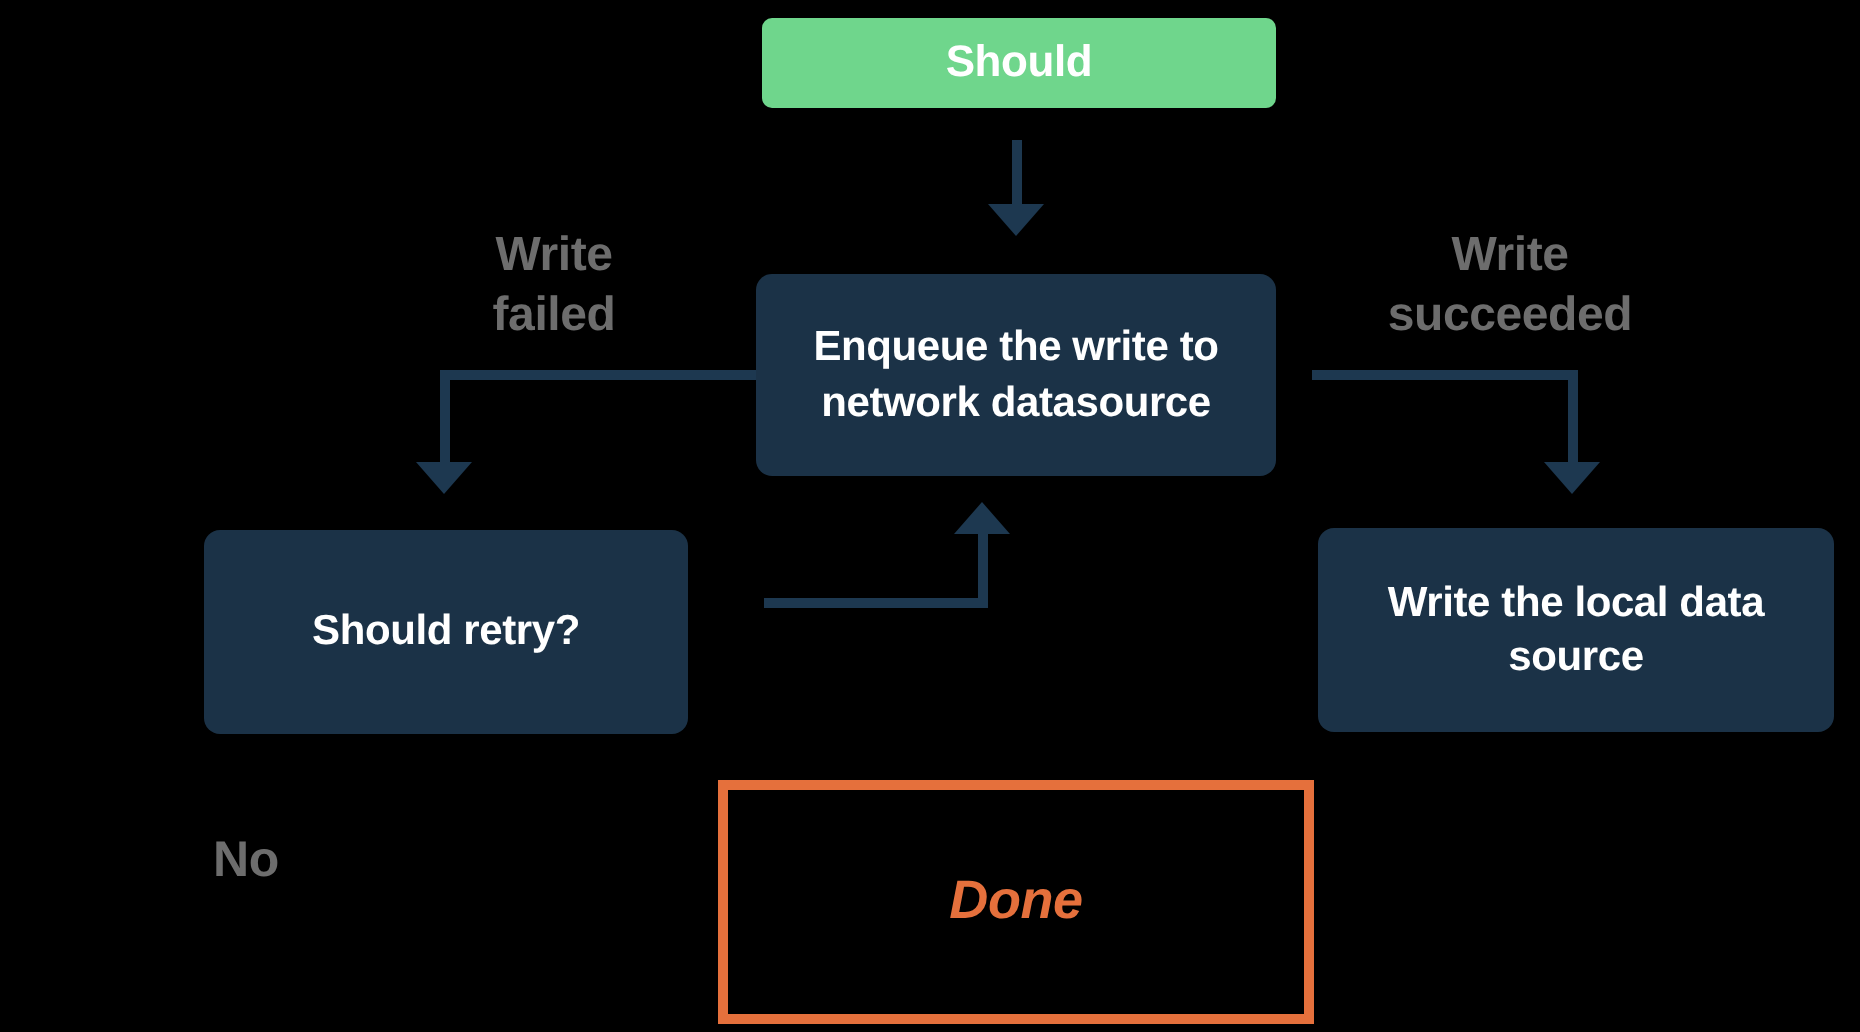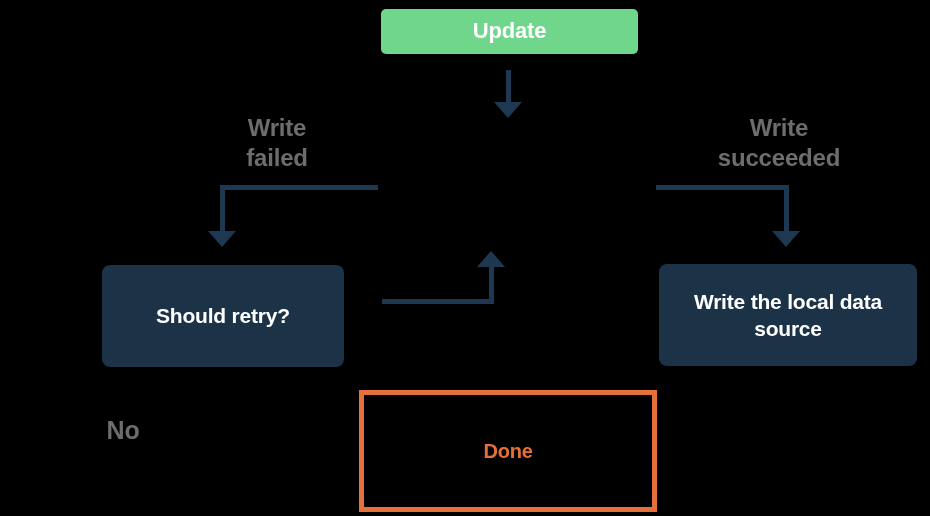--- a/index.html
+++ b/index.html
@@ -34,21 +34,22 @@
   .node.start {
     background: var(--start-fill, #6fd68c);
     border-radius: 5px;
     font-size: 22px;
   }
   .node.done {
     background: transparent;
     border: 5px solid var(--done-orange, #e5703c);
     color: var(--done-orange, #e5703c);
     border-radius: 0;
-    font-size: 20px;
+    font-size: 27px;
+    font-style: italic;
   }
   .edge {
     position: absolute;
     background: var(--arrow, #1d3850);
   }
   .arrowhead {
     position: absolute;
     width: 0;
     height: 0;
   }
@@ -71,35 +72,36 @@
   }
   .edge-label.big {
     font-size: 25px;
   }
 </style>
 </head>
 <body>
 
 <div class="canvas">
 
-  <div class="node start" style="left:381px; top:9px; width:257px; height:45px;">Update</div>
+  <div class="node start" style="left:381px; top:9px; width:257px; height:45px;">Should</div>
 
   <div class="edge" style="left:506px; top:70px; width:5px; height:35px;"></div>
   <div class="arrowhead down" style="left:494px; top:102px;"></div>
 
+  <div class="node" style="left:378px; top:137px; width:260px; height:101px;">Enqueue the write to network datasource</div>
 
   <div class="edge-label" style="left:222px; top:113px; width:110px;">Write failed</div>
 
   <div class="edge" style="left:220px; top:185px; width:158px; height:5px;"></div>
   <div class="edge" style="left:220px; top:185px; width:5px; height:48px;"></div>
   <div class="arrowhead down" style="left:208px; top:231px;"></div>
 
   <div class="node" style="left:102px; top:265px; width:242px; height:102px;">Should retry?</div>
 
-  <div class="edge-label" style="left:714px; top:113px; width:130px;">Write succeeded</div>
+  <div class="edge-label" style="left:690px; top:113px; width:130px;">Write succeeded</div>
 
   <div class="edge" style="left:656px; top:185px; width:133px; height:5px;"></div>
   <div class="edge" style="left:784px; top:185px; width:5px; height:47px;"></div>
   <div class="arrowhead down" style="left:772px; top:231px;"></div>
 
   <div class="node" style="left:659px; top:264px; width:258px; height:102px;">Write the local data source</div>
 
   <div class="edge" style="left:382px; top:299px; width:112px; height:5px;"></div>
   <div class="edge" style="left:489px; top:266px; width:5px; height:38px;"></div>
   <div class="arrowhead up" style="left:477px; top:251px;"></div>

